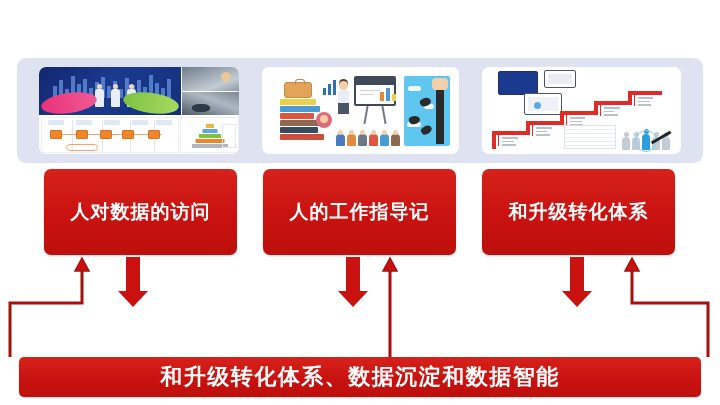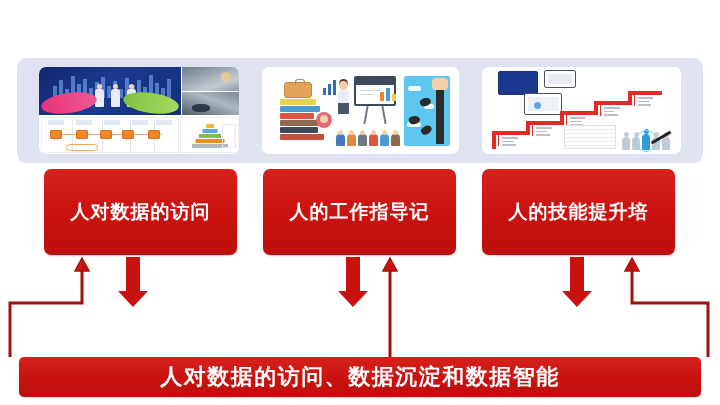--- a/index.html
+++ b/index.html
@@ -350,21 +350,21 @@
     </div>
   </div>
 
   <div class="card c1">
     <span>人对数据的访问</span>
   </div>
   <div class="card c2">
     <span>人的工作指导记</span>
   </div>
   <div class="card c3">
-    <span>人的技能提升培</span>
+    <span>和升级转化体系</span>
   </div>
 
   <svg class="conn" viewBox="0 0 720 110">
     <defs>
       <style>
         .thin { fill:none; stroke:#a5100d; stroke-width:3; }
         .fat  { fill:#c9120f; }
         .head { fill:#c9120f; stroke:#a5100d; stroke-width:1.5; }
       </style>
     </defs>
@@ -394,16 +394,16 @@
       <polygon class="fat" points="562,36 592,36 577,52"></polygon>
     </g>
 
     <g>
       <path class="thin" d="M708,102 L708,48 L632,48 L632,14"></path>
       <polygon class="head" points="625,16 639,16 632,3"></polygon>
     </g>
   </svg>
 
   <div class="bottom-bar">
-    <span>人对数据的访问、数据沉淀和数据智能</span>
+    <span>和升级转化体系、数据沉淀和数据智能</span>
   </div>
 
 </div>
 
 </body></html>

